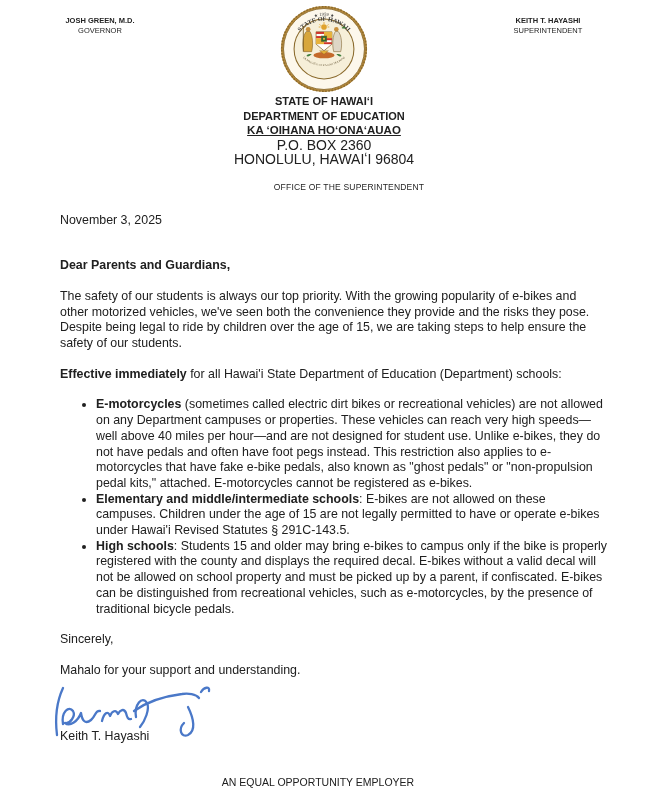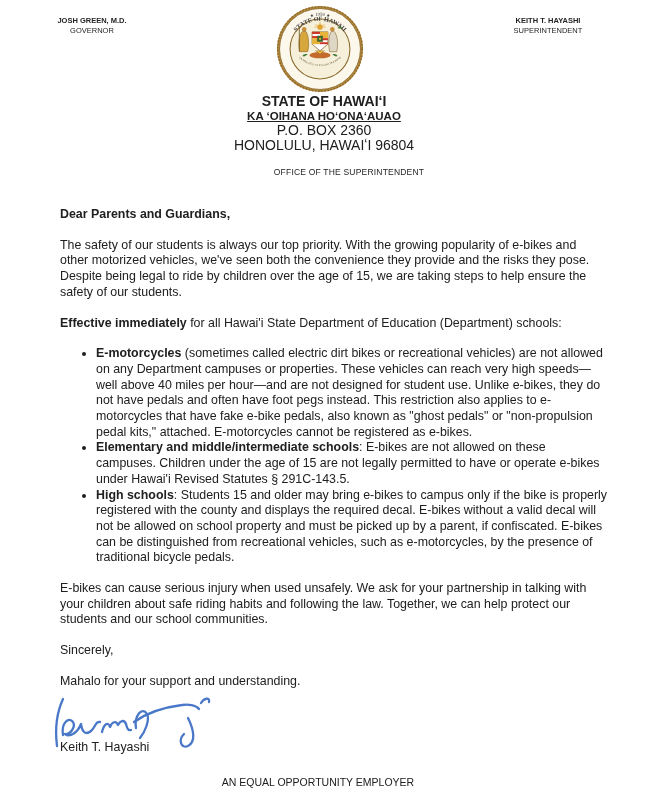--- a/index.html
+++ b/index.html
@@ -1,28 +1,28 @@
 <!DOCTYPE html>
 <html><head>
 <meta charset="utf-8">
 <style>
   html,body{margin:0;padding:0;background:#ffffff;}
   .page{
     width:648px;height:800px;position:relative;overflow:hidden;background:#ffffff;
     font-family:"Liberation Sans",sans-serif;color:#202020;
   }
   
-  .letterhead{display:flex;justify-content:space-between;align-items:flex-start;padding:5px 40px 0 32px;}
+  .letterhead{display:flex;justify-content:space-between;align-items:flex-start;padding:5px 40px 0 40px;}
   .official{width:120px;text-align:center;margin-top:11px;font-size:7.5px;line-height:9.5px;color:#242424;}
   .official .name{font-weight:bold;}
   .seal-wrap{width:88px;height:88px;}
   .seal-wrap svg{width:88px;height:88px;display:block;}
   .org-block{text-align:center;margin-top:1px;}
   .org-block div{line-height:14.5px;}
-  .org-1,.org-2{font-size:14px;font-weight:bold;}
+  .org-1,.org-2{font-size:11px;font-weight:bold;}
   .org-3{font-size:11.5px;font-weight:bold;text-decoration:underline;}
   .org-4,.org-5{font-size:14px;}
   .office{font-size:8.5px;margin:15px 0 0 50px;letter-spacing:.2px;color:#242424;text-align:center;}
   
   .body{margin:0 41px 0 60px;font-size:12.4px;line-height:15.7px;}
   .date{margin-top:21px;}
   .salutation{margin-top:30px;font-weight:bold;}
   .para{margin-top:15px;}
   b,.lead{font-weight:bold;}
   ul.points{margin:15px 0 4px 0;padding-left:36px;}
@@ -100,43 +100,44 @@
     </div>
 
     <div class="official">
       <div class="name">KEITH T. HAYASHI</div>
       <div>SUPERINTENDENT</div>
     </div>
   </div>
 
   <div class="org-block">
     <div class="org-1">STATE OF HAWAIʻI</div>
+    <div class="org-2">DEPARTMENT OF EDUCATION</div>
     <div class="org-3">KA ʻOIHANA HOʻONAʻAUAO</div>
     <div class="org-4">P.O. BOX 2360</div>
     <div class="org-5">HONOLULU, HAWAIʻI 96804</div>
   </div>
 
   <div class="office">OFFICE OF THE SUPERINTENDENT</div>
 
   <div class="body">
+    <div class="date">November 3, 2025</div>
     <div class="salutation">Dear Parents and Guardians,</div>
 
     <div class="para">The safety of our students is always our top priority. With the growing popularity of e-bikes and other motorized vehicles, we've seen both the convenience they provide and the risks they pose. Despite being legal to ride by children over the age of 15, we are taking steps to help ensure the safety of our students.</div>
 
     <div class="para">
       <span class="lead">Effective immediately</span><span> for all Hawai'i State Department of Education (Department) schools:</span>
     </div>
 
     <ul class="points">
       <li><b>E-motorcycles</b><span> (sometimes called electric dirt bikes or recreational vehicles) are not allowed on any Department campuses or properties. These vehicles can reach very high speeds—well above 40 miles per hour—and are not designed for student use. Unlike e-bikes, they do not have pedals and often have foot pegs instead. This restriction also applies to e-motorcycles that have fake e-bike pedals, also known as "ghost pedals" or "non-propulsion pedal kits," attached. E-motorcycles cannot be registered as e-bikes.</span></li>
       <li><b>Elementary and middle/intermediate schools</b><span>: E-bikes are not allowed on these campuses. Children under the age of 15 are not legally permitted to have or operate e-bikes under Hawai'i Revised Statutes § 291C-143.5.</span></li>
       <li><b>High schools</b><span>: Students 15 and older may bring e-bikes to campus only if the bike is properly registered with the county and displays the required decal. E-bikes without a valid decal will not be allowed on school property and must be picked up by a parent, if confiscated. E-bikes can be distinguished from recreational vehicles, such as e-motorcycles, by the presence of traditional bicycle pedals.</span></li>
     </ul>
 
-    <div class="para">E-bikes can cause serious injury when used unsafely. We ask for your partnership in talking with your children about safe riding habits and following the law. Together, we can help protect our students and our school communities.</div>
     <div class="para closing">Sincerely,</div>
     <div class="para">Mahalo for your support and understanding.</div>
 
     <svg class="sig-svg" viewBox="0 0 175 60" aria-hidden="true">
       <g fill="none" stroke="#4a78c8" stroke-width="2.3" stroke-linecap="round" stroke-linejoin="round">
         <path d="M7,52 C5,36 7,18 13,5"></path>
         <path d="M13,41 C11,29 19,22 23,28 C26,33 20,41 15,40 C20,44 28,38 31,30 C32,37 35,42 41,37 C46,33 45,27 50,28"></path>
         <path d="M52,38 C54,30 58,27 60,33 C62,28 66,26 68,31 C70,27 74,25 76,30 C77,34 78,37 81,36"></path>
         <path d="M86,34 C84,22 92,12 97,20 C100,26 95,38 90,44"></path>
         <path d="M84,28 C98,18 116,13 132,11 C138,10 146,11 149,15"></path>

